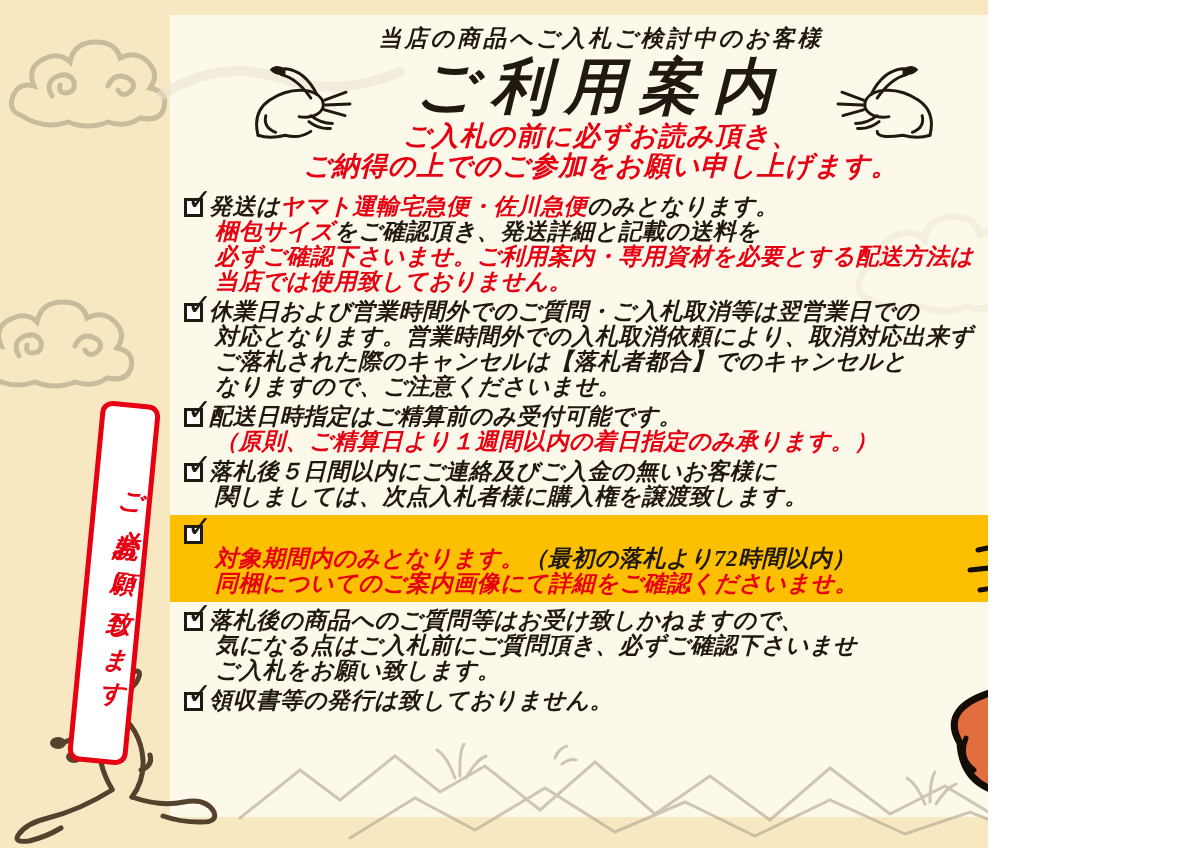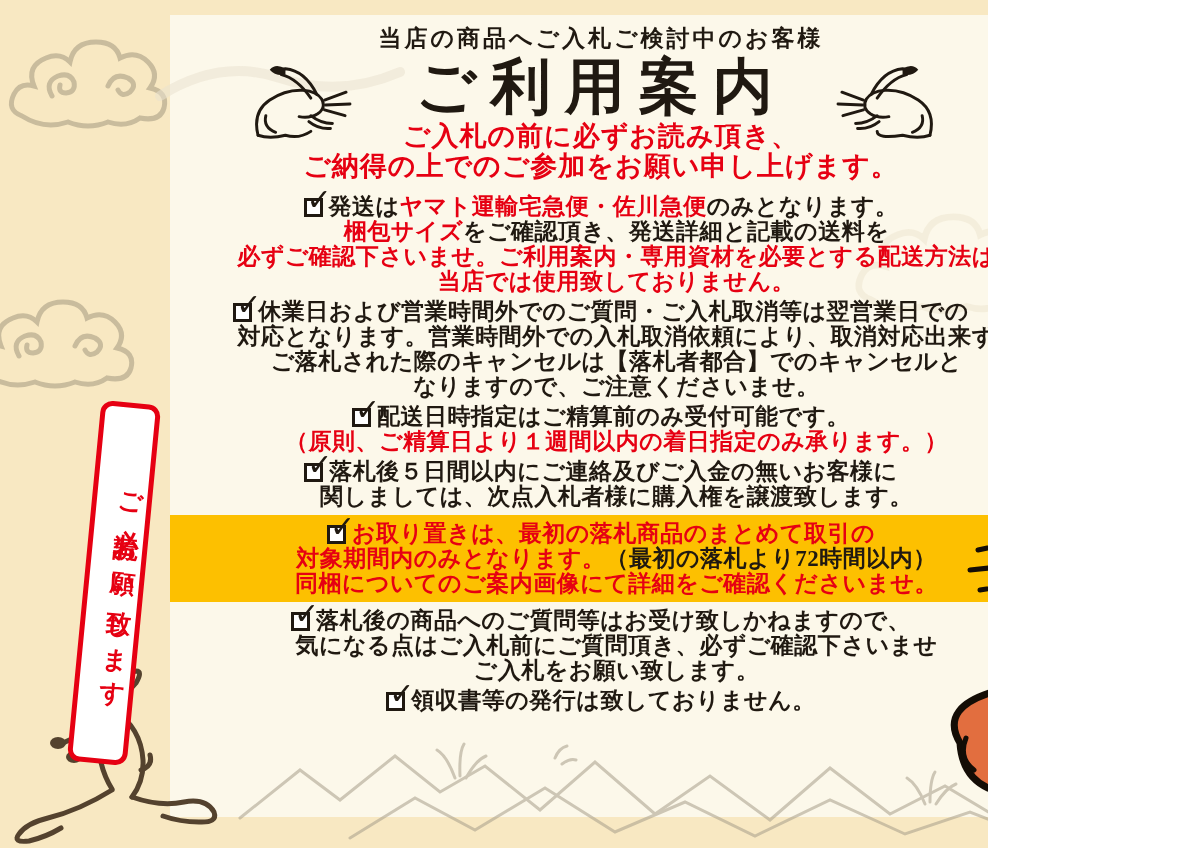--- a/index.html
+++ b/index.html
@@ -2,36 +2,36 @@
 <html style="--red: #e60012; --orange: #fdc000; --ink: #201911; --page-bg: #f8e8c2; --panel-bg: #fcf8ea; --cushion: #e26e3f; --brown: #54422e;"><head>
 <meta charset="utf-8">
 <style>
   :root{
     --red:#e60012; --orange:#fdc000; --ink:#201911; --page-bg:#f8e8c2;
     --panel-bg:#fcf8ea; --cushion:#e26e3f; --brown:#54422e;
     --cloud:#c9bc9d; --cloud-faint:#eee6d0; --mountain:#a79e8a;
   }
   *{margin:0;padding:0;box-sizing:border-box;}
   body{font-family:"Liberation Serif","DejaVu Serif",serif;}
-  .stage{position:relative;width:988px;height:848px;background:var(--page-bg);overflow:hidden;}
+  .stage{position:relative;width:988px;height:848px;background:var(--page-bg);overflow:hidden;font-style:italic;}
 
   .panel{position:absolute;left:170px;top:15px;width:862px;height:802px;background:var(--panel-bg);z-index:1;}
 
   .deco{position:absolute;pointer-events:none;}
   .z2{z-index:2;} .z4{z-index:4;}
 
   .content{position:absolute;left:170px;top:15px;width:862px;height:802px;z-index:3;padding:10px 14px;color:var(--ink);}
   .center{text-align:center;}
   .audience{font-size:23px;font-weight:700;letter-spacing:3px;line-height:28px;}
   .title{font-size:60px;font-weight:900;letter-spacing:14px;line-height:68px;}
   .sub{font-size:27px;font-weight:700;line-height:30px;letter-spacing:1px;}
   .red{color:var(--red);}
   .items{margin-top:13px;font-size:23px;font-weight:700;line-height:25px;letter-spacing:.5px;}
   .item{margin-bottom:5px;}
-  .line{white-space:nowrap;text-align:center;}
+  .line{white-space:nowrap;}
   .cont{padding-left:31px;}
   .cb{display:inline-block;width:19px;height:19px;border:3px solid var(--ink);background:#fff;position:relative;margin-right:6px;vertical-align:-3px;}
   .cb:after{content:"✓";position:absolute;left:0px;top:-14px;font-size:30px;font-weight:900;color:var(--ink);font-family:"DejaVu Sans",sans-serif;}
   .hl-band{background:var(--orange);margin:6px -14px;padding:6px 14px;}
   .note{margin-top:12px;font-size:27px;font-weight:700;line-height:31px;}
   .note .l2{padding-left:332px;}
 
   .vbanner{position:absolute;background:#fff;border:5px solid var(--red);border-radius:12px;
     writing-mode:vertical-rl;text-orientation:upright;text-align:center;
     color:var(--red);font-weight:900;z-index:6;}
@@ -142,21 +142,21 @@
         <div class="line"><span class="cb"></span><span>配送日時指定はご精算前のみ受付可能です。</span></div>
         <div class="line cont"><span class="red">（原則、ご精算日より１週間以内の着日指定のみ承ります。）</span></div>
       </div>
 
       <div class="item">
         <div class="line"><span class="cb"></span><span>落札後５日間以内にご連絡及びご入金の無いお客様に</span></div>
         <div class="line cont"><span>関しましては、次点入札者様に購入権を譲渡致します。</span></div>
       </div>
 
       <div class="item hl-band">
-        <div class="line"><span class="cb"></span><span class="red">お取り置きは、最初の落札商品のまとめて取引の</span></div>
+        <div class="line"><span class="cb"></span></div>
         <div class="line cont"><span class="red">対象期間内のみとなります。</span><span>（最初の落札より72時間以内）</span></div>
         <div class="line cont"><span class="red">同梱についてのご案内画像にて詳細をご確認くださいませ。</span></div>
       </div>
 
       <div class="item">
         <div class="line"><span class="cb"></span><span>落札後の商品へのご質問等はお受け致しかねますので、</span></div>
         <div class="line cont"><span>気になる点はご入札前にご質問頂き、必ずご確認下さいませ</span></div>
         <div class="line cont"><span>ご入札をお願い致します。</span></div>
       </div>
 

